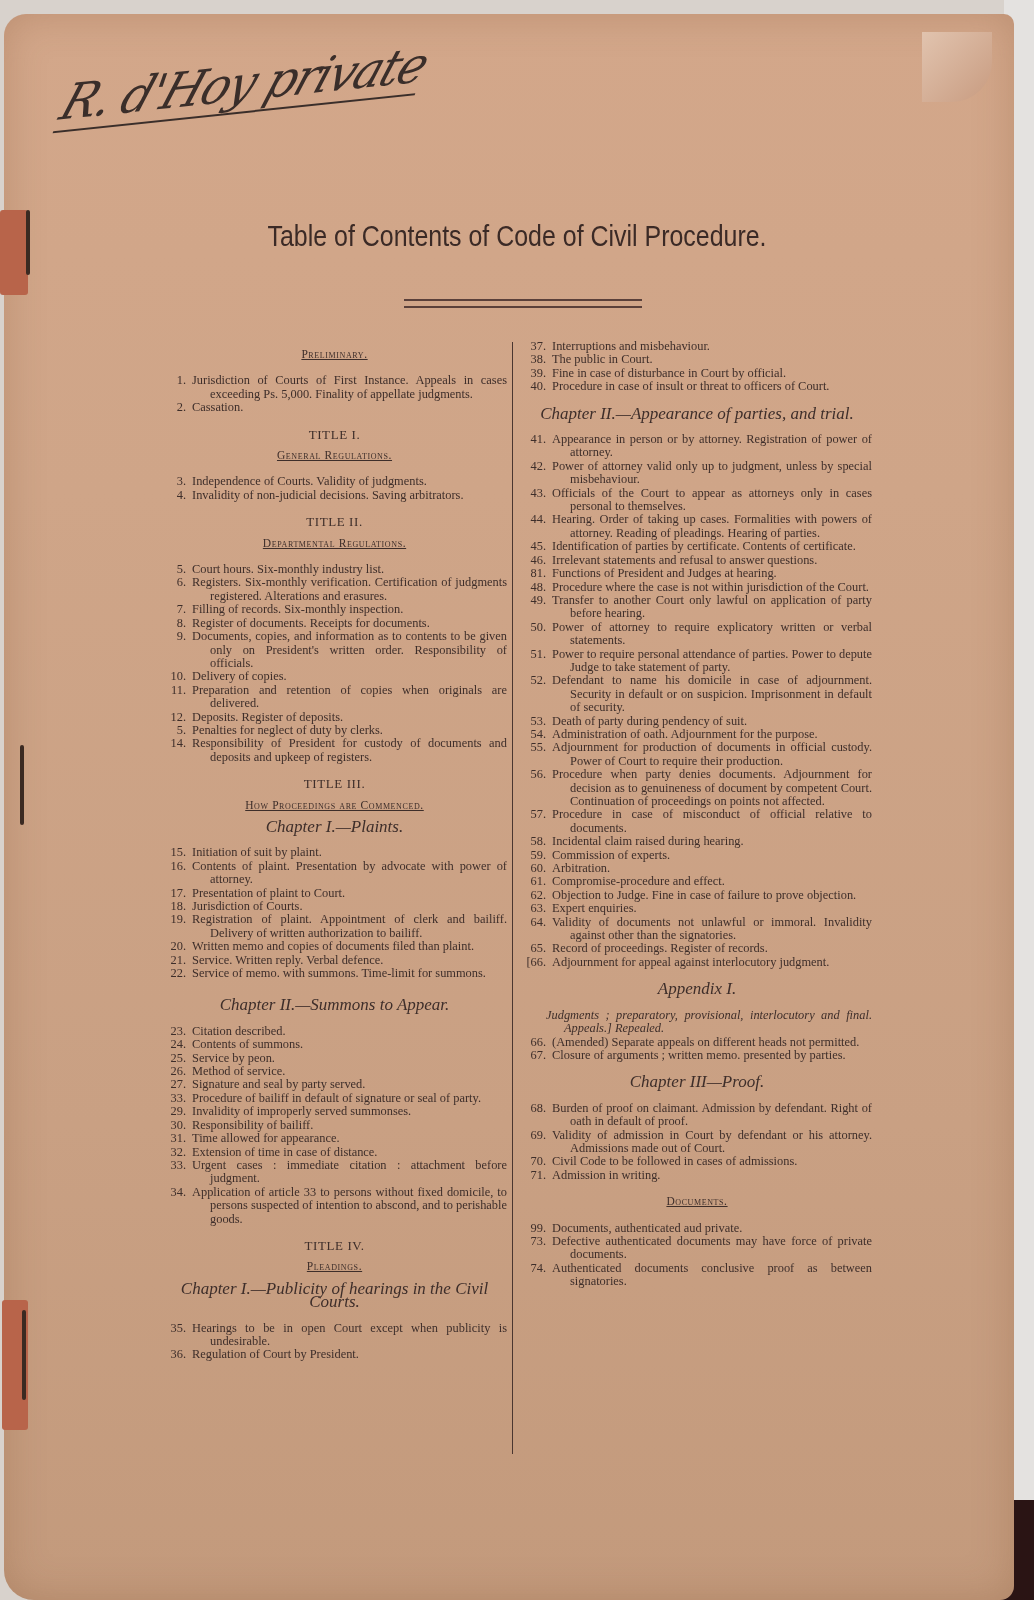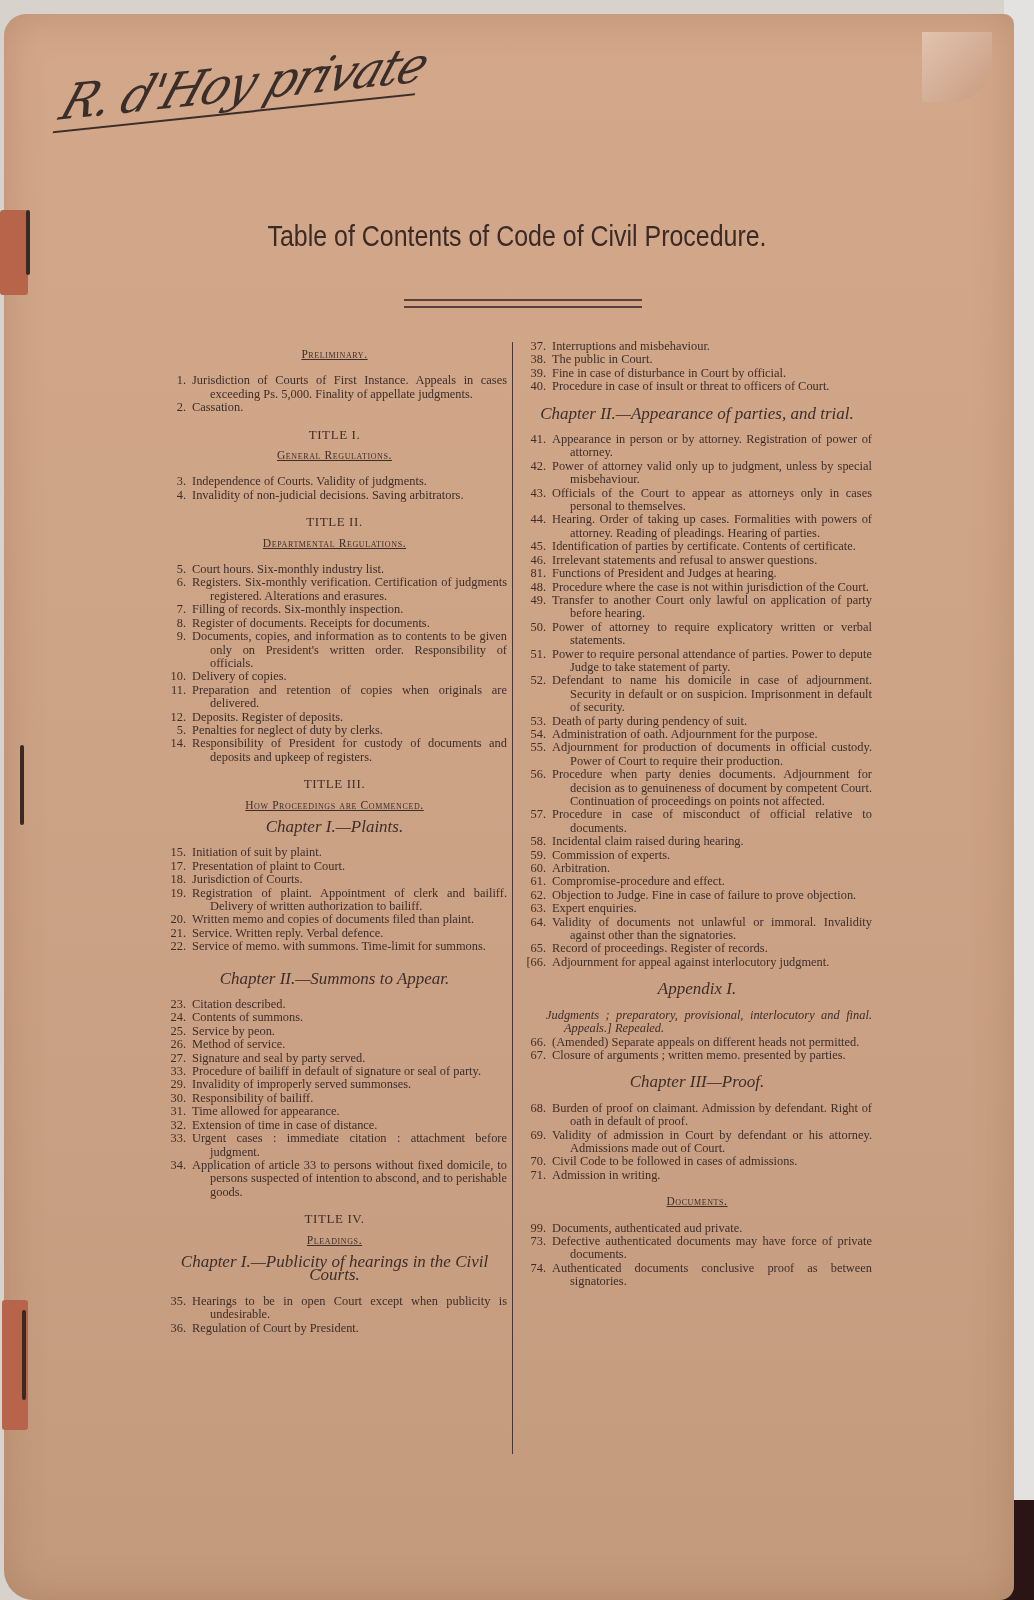--- a/index.html
+++ b/index.html
@@ -161,20 +161,24 @@
   <p class="heading sc">How Proceedings are Commenced.</p>
   <div class="gap-s"></div>
   <p class="heading chapter">Chapter I.—Plaints.</p>
   <div class="gap-m"></div>
   <div>
       <div class="entry">
         <span class="num">15.</span>
         <span class="txt">Initiation of suit by plaint.</span>
       </div>
       <div class="entry">
+        <span class="num">16.</span>
+        <span class="txt">Contents of plaint. Presentation by advocate with power of attorney.</span>
+      </div>
+      <div class="entry">
         <span class="num">17.</span>
         <span class="txt">Presentation of plaint to Court.</span>
       </div>
       <div class="entry">
         <span class="num">18.</span>
         <span class="txt">Jurisdiction of Courts.</span>
       </div>
       <div class="entry">
         <span class="num">19.</span>
         <span class="txt">Registration of plaint. Appointment of clerk and bailiff. Delivery of written authorization to bailiff.</span>

